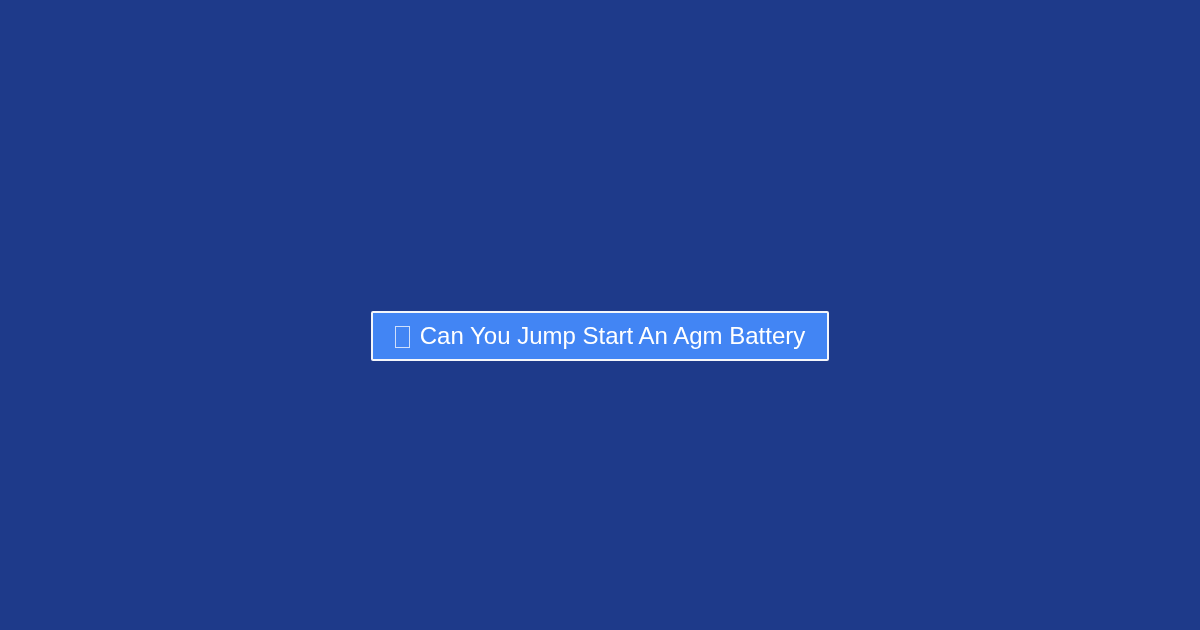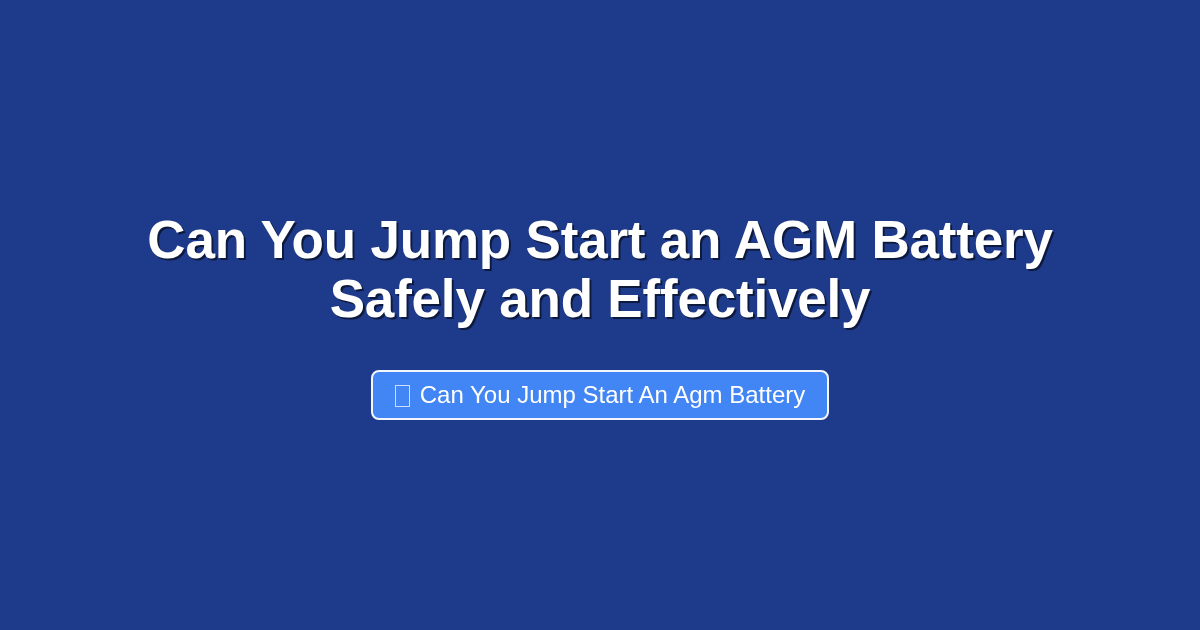--- a/index.html
+++ b/index.html
@@ -61,21 +61,21 @@
   .cta-button {
     display: inline-flex;
     align-items: center;
     justify-content: center;
     gap: 10px;
     box-sizing: border-box;
     height: 50px;
     padding: 0 22px;
     background: #4285f4;
     border: 2px solid #f4f6fb;
-    border-radius: 8px;
+    border-radius: 2px;
     color: #ffffff;
     font-family: "Liberation Sans", sans-serif;
     font-size: 24px;
     font-weight: normal;
     line-height: 1;
     white-space: nowrap;
     cursor: pointer;
     user-select: none;
   }
 
@@ -94,21 +94,20 @@
   .cta-label {
     display: inline-block;
   }
 </style>
 </head>
 <body>
 
 <div class="og-card">
   <div class="card-inner">
 
-    <h1 class="page-title">Can You Jump Start an AGM Battery Safely and Effectively</h1>
 
     <div class="cta-spacer"></div>
 
     <div class="cta-button">
       <span class="cta-glyph"></span>
       <span class="cta-label">Can You Jump Start An Agm Battery</span>
     </div>
 
   </div>
 </div>

